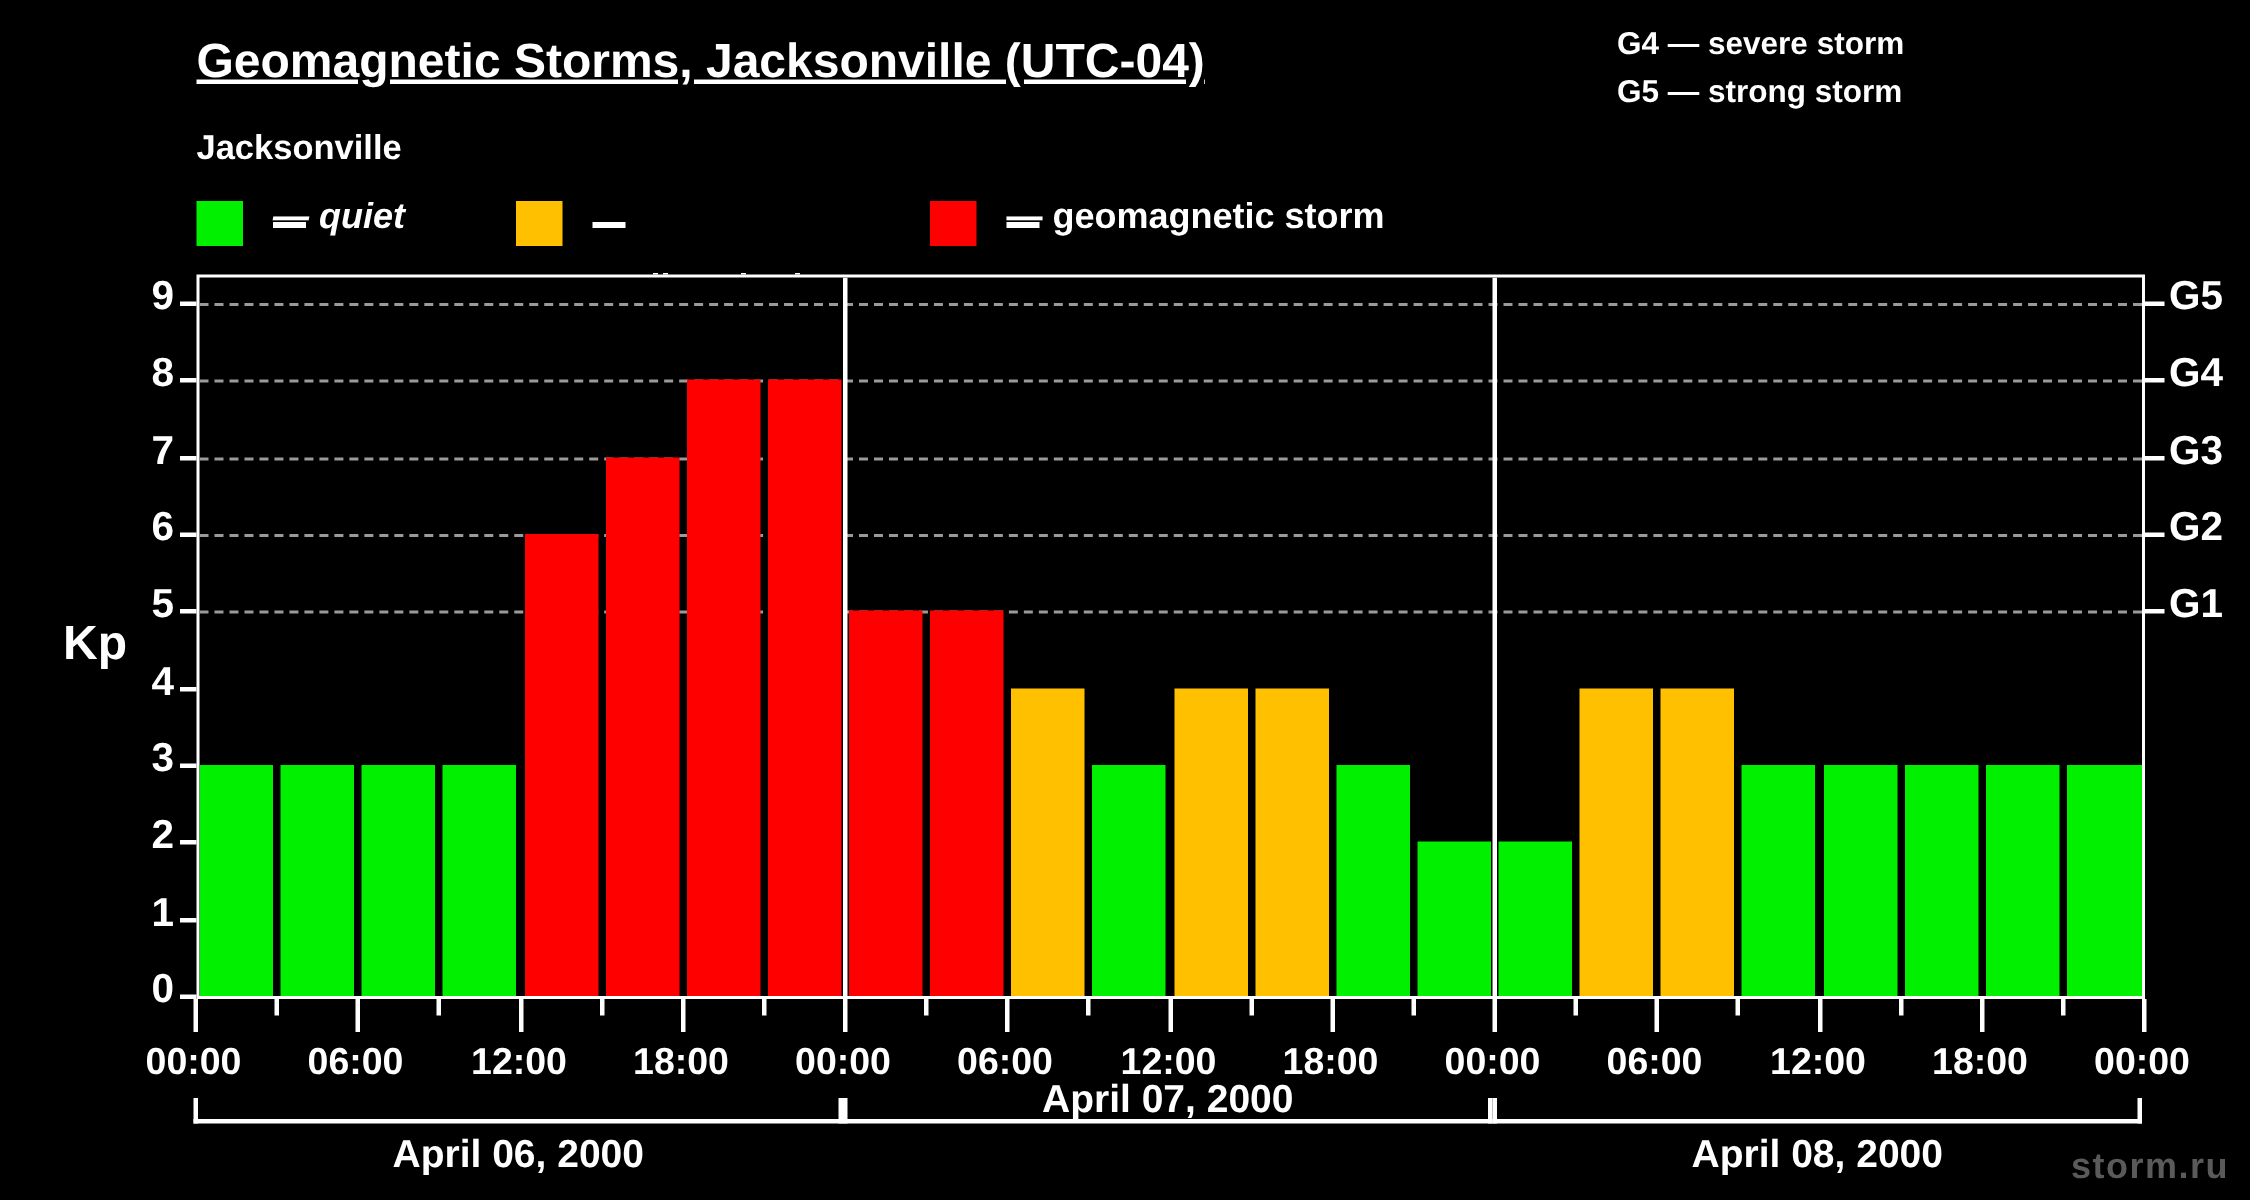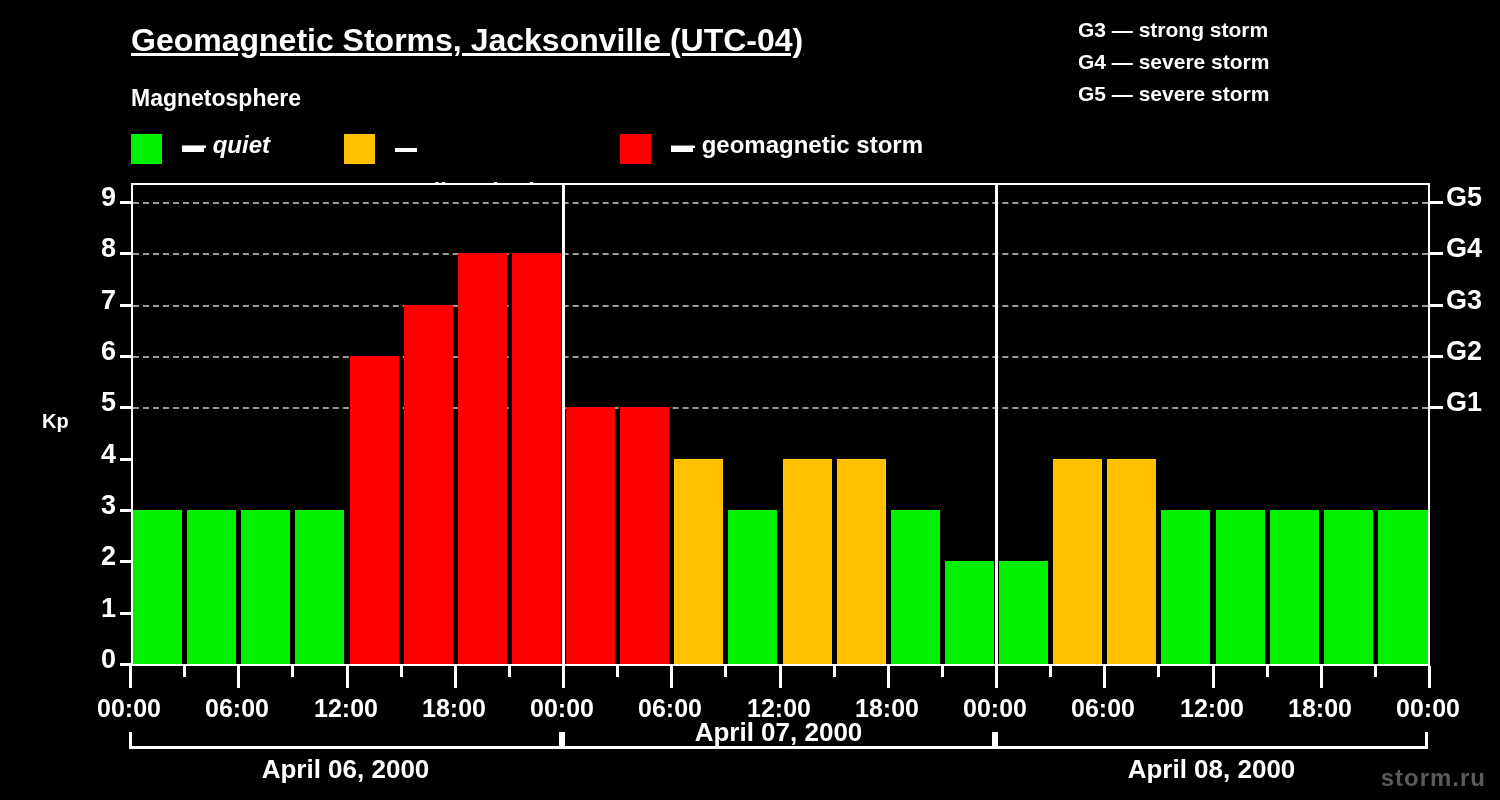--- a/index.html
+++ b/index.html
@@ -63,21 +63,21 @@
   .bar.storm{background:#ff0000;}
 
   
   .ytick-label{
     position:absolute;right:0;width:40px;text-align:right;
     font-size:27px;font-weight:bold;color:#fff;line-height:1;
   }
   .ytick-mark{position:absolute;width:13px;height:3px;background:#fff;}
   #y-axis-title{
     position:absolute;left:42px;top:410px;
-    font-size:20px;font-weight:bold;color:#fff;
+    font-size:32px;font-weight:bold;color:#fff;
   }
 
   
   .gtick-label{
     position:absolute;left:0;font-size:27px;font-weight:bold;color:#fff;
     line-height:1;white-space:nowrap;
   }
   .gtick-mark{position:absolute;width:13px;height:3px;background:#fff;}
 
   
@@ -104,43 +104,42 @@
     position:absolute;right:14px;bottom:8px;
     font-size:24px;font-weight:bold;color:#5a5a5a;letter-spacing:1px;
   }
 </style>
 </head>
 <body>
 
 <div id="stage">
 
   <div id="chart-title">Geomagnetic Storms, Jacksonville (UTC-04)</div>
-  <div id="subsystem-label">Magnetosphere</div>
+  <div id="subsystem-label">Jacksonville</div>
 
   <div id="color-legend">
       <div class="legend-entry" style="left: 0px;">
         <span class="legend-swatch" style="background: rgb(0, 240, 0);"></span>
         <span class="legend-dash" style="left: 51px;"></span>
         <span class="legend-text" style="left: 51px; font-style: italic;">— quiet</span>
       </div>
       <div class="legend-entry" style="left: 213px;">
         <span class="legend-swatch" style="background: rgb(255, 192, 0);"></span>
         <span class="legend-dash" style="left: 51px;"></span>
         <span class="legend-text" style="left: 51px; margin-top: 47px;">— disturbed</span>
       </div>
       <div class="legend-entry" style="left: 489px;">
         <span class="legend-swatch" style="background: rgb(255, 0, 0);"></span>
         <span class="legend-dash" style="left: 51px;"></span>
         <span class="legend-text" style="left: 51px;">— geomagnetic storm</span>
       </div>
     </div>
   <div id="g-legend">
-      <div class="g-row">G3 — strong storm</div>
       <div class="g-row">G4 — severe storm</div>
-      <div class="g-row">G5 — severe storm</div>
+      <div class="g-row">G5 — strong storm</div>
     </div>
 
   <div id="y-axis-title">Kp</div>
   <div id="y-axis">
       <div class="ytick-label" style="left: 76px; top: 646px;">0</div>
       <div class="ytick-mark" style="left: 120px; top: 663px;"></div>
       <div class="ytick-label" style="left: 76px; top: 594.667px;">1</div>
       <div class="ytick-mark" style="left: 120px; top: 611.667px;"></div>
       <div class="ytick-label" style="left: 76px; top: 543.333px;">2</div>
       <div class="ytick-mark" style="left: 120px; top: 560.333px;"></div>

